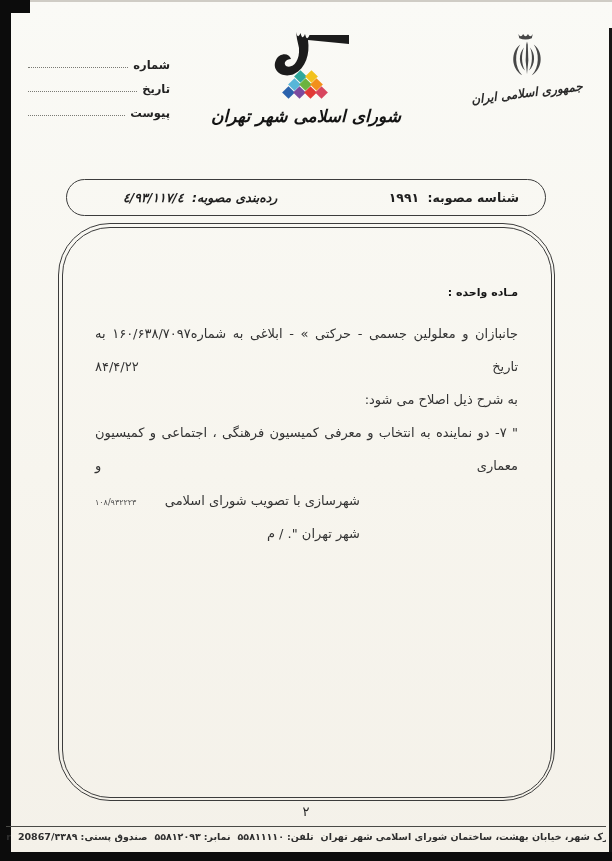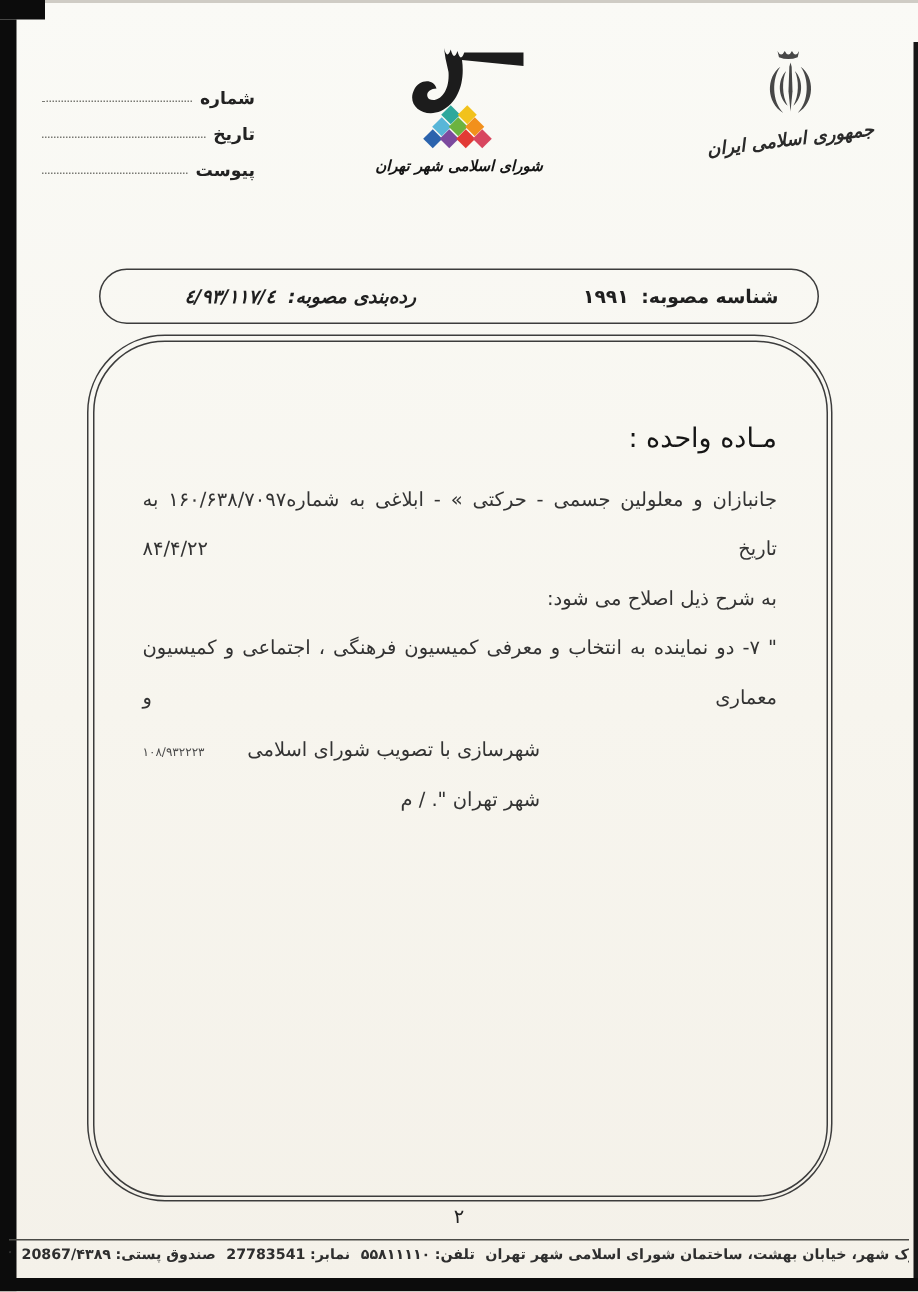--- a/index.html
+++ b/index.html
@@ -19,21 +19,21 @@
   .ref-fields{position:absolute;left:28px;top:48px;width:142px;}
   .ref-row{display:flex;direction:rtl;align-items:flex-end;height:24px;font-size:11.5px;color:#222;}
   .ref-row .lbl{font-weight:600;white-space:nowrap;}
   .ref-row .dots{flex:1;border-bottom:1.3px dotted #7a7a74;margin:0 5px 4px 0;height:1px;}
 
   
   .council{position:absolute;top:18px;left:50%;transform:translateX(-50%);width:190px;text-align:center;}
   .council .mark{position:relative;width:100px;height:62px;margin:0 auto;}
   .diamonds{position:relative;width:48px;height:28px;margin:-8px auto 0 auto;}
   .diamond{position:absolute;width:9px;height:9px;transform:rotate(45deg);}
-  .council .cap{margin-top:6px;font-size:10px;font-weight:700;color:#141414;letter-spacing:.5px;white-space:nowrap;font-style:italic;}
+  .council .cap{margin-top:6px;font-size:17px;font-weight:700;color:#141414;letter-spacing:.5px;white-space:nowrap;font-style:italic;}
 
   
   .republic{position:absolute;top:32px;right:26px;width:118px;text-align:center;}
   .republic .cap{margin-top:4px;font-size:12px;font-weight:700;color:#2a2a2a;transform:rotate(-7deg);white-space:nowrap;font-style:italic;}
 
   
   .ref-bar{
     position:absolute;top:179px;left:66px;right:66px;height:37px;
     border:1.6px solid #3c3c3c;border-radius:20px;background:transparent;
     display:flex;direction:rtl;align-items:center;justify-content:space-between;
@@ -41,21 +41,21 @@
   }
   .ref-bar .cell{white-space:nowrap;margin-left:40px;}
   .ref-bar .cell.classification{margin-left:56px;font-style:italic;}
   .ref-bar .val{margin-right:4px;}
 
   
   .main-box{position:absolute;top:223px;left:58px;right:57px;height:578px;
     border:1.6px solid #3c3c3c;border-radius:52px;box-sizing:border-box;}
   .main-box::after{content:"";position:absolute;inset:2.5px;border:1px solid #3c3c3c;border-radius:48px;pointer-events:none;}
   .box-content{position:absolute;inset:0;padding:52px 36px 0 36px;direction:rtl;font-size:13px;line-height:33px;color:#333;}
-  .heading{font-weight:400;font-size:18px;color:#151515;letter-spacing:.6px;margin-bottom:8px;}
+  .heading{font-weight:700;font-size:11px;color:#151515;letter-spacing:.6px;margin-bottom:8px;}
   .bline{min-height:33px;text-align:right;}
   .bline.just{text-align:justify;text-align-last:justify;}
   .closing{display:flex;direction:rtl;justify-content:flex-start;align-items:baseline;gap:7px;padding-right:158px;margin-top:2px;}
   .closing .small-ref{font-size:8px;color:#4a4a4a;letter-spacing:.3px;}
 
   .page-num{position:absolute;top:804px;left:0;right:0;text-align:center;font-size:13px;color:#222;}
 
   .footer{
     position:absolute;top:826px;left:6px;right:6px;border-top:1.3px solid #4a4a46;
     padding-top:4px;display:flex;direction:rtl;justify-content:center;align-items:baseline;gap:7px;
@@ -154,21 +154,21 @@
   <div class="page-num">۲</div>
 
   <div class="footer">
     <span>نشانی، ضلع جنوبی پارک شهر، خیابان بهشت، ساختمان شورای اسلامی شهر تهران</span>
     <span class="pair">
       <span>تلفن:</span>
       <span>۵۵۸۱۱۱۱۰</span>
     </span>
     <span class="pair">
       <span>نمابر:</span>
-      <span>27783541</span>
+      <span>۵۵۸۱۲۰۹۳</span>
     </span>
     <span class="pair">
       <span>صندوق پستی:</span>
       <span>20867/۴۳۸۹</span>
     </span>
     <span class="site">htt://shora.tehran.ir</span>
   </div>
 
 </div>
 

